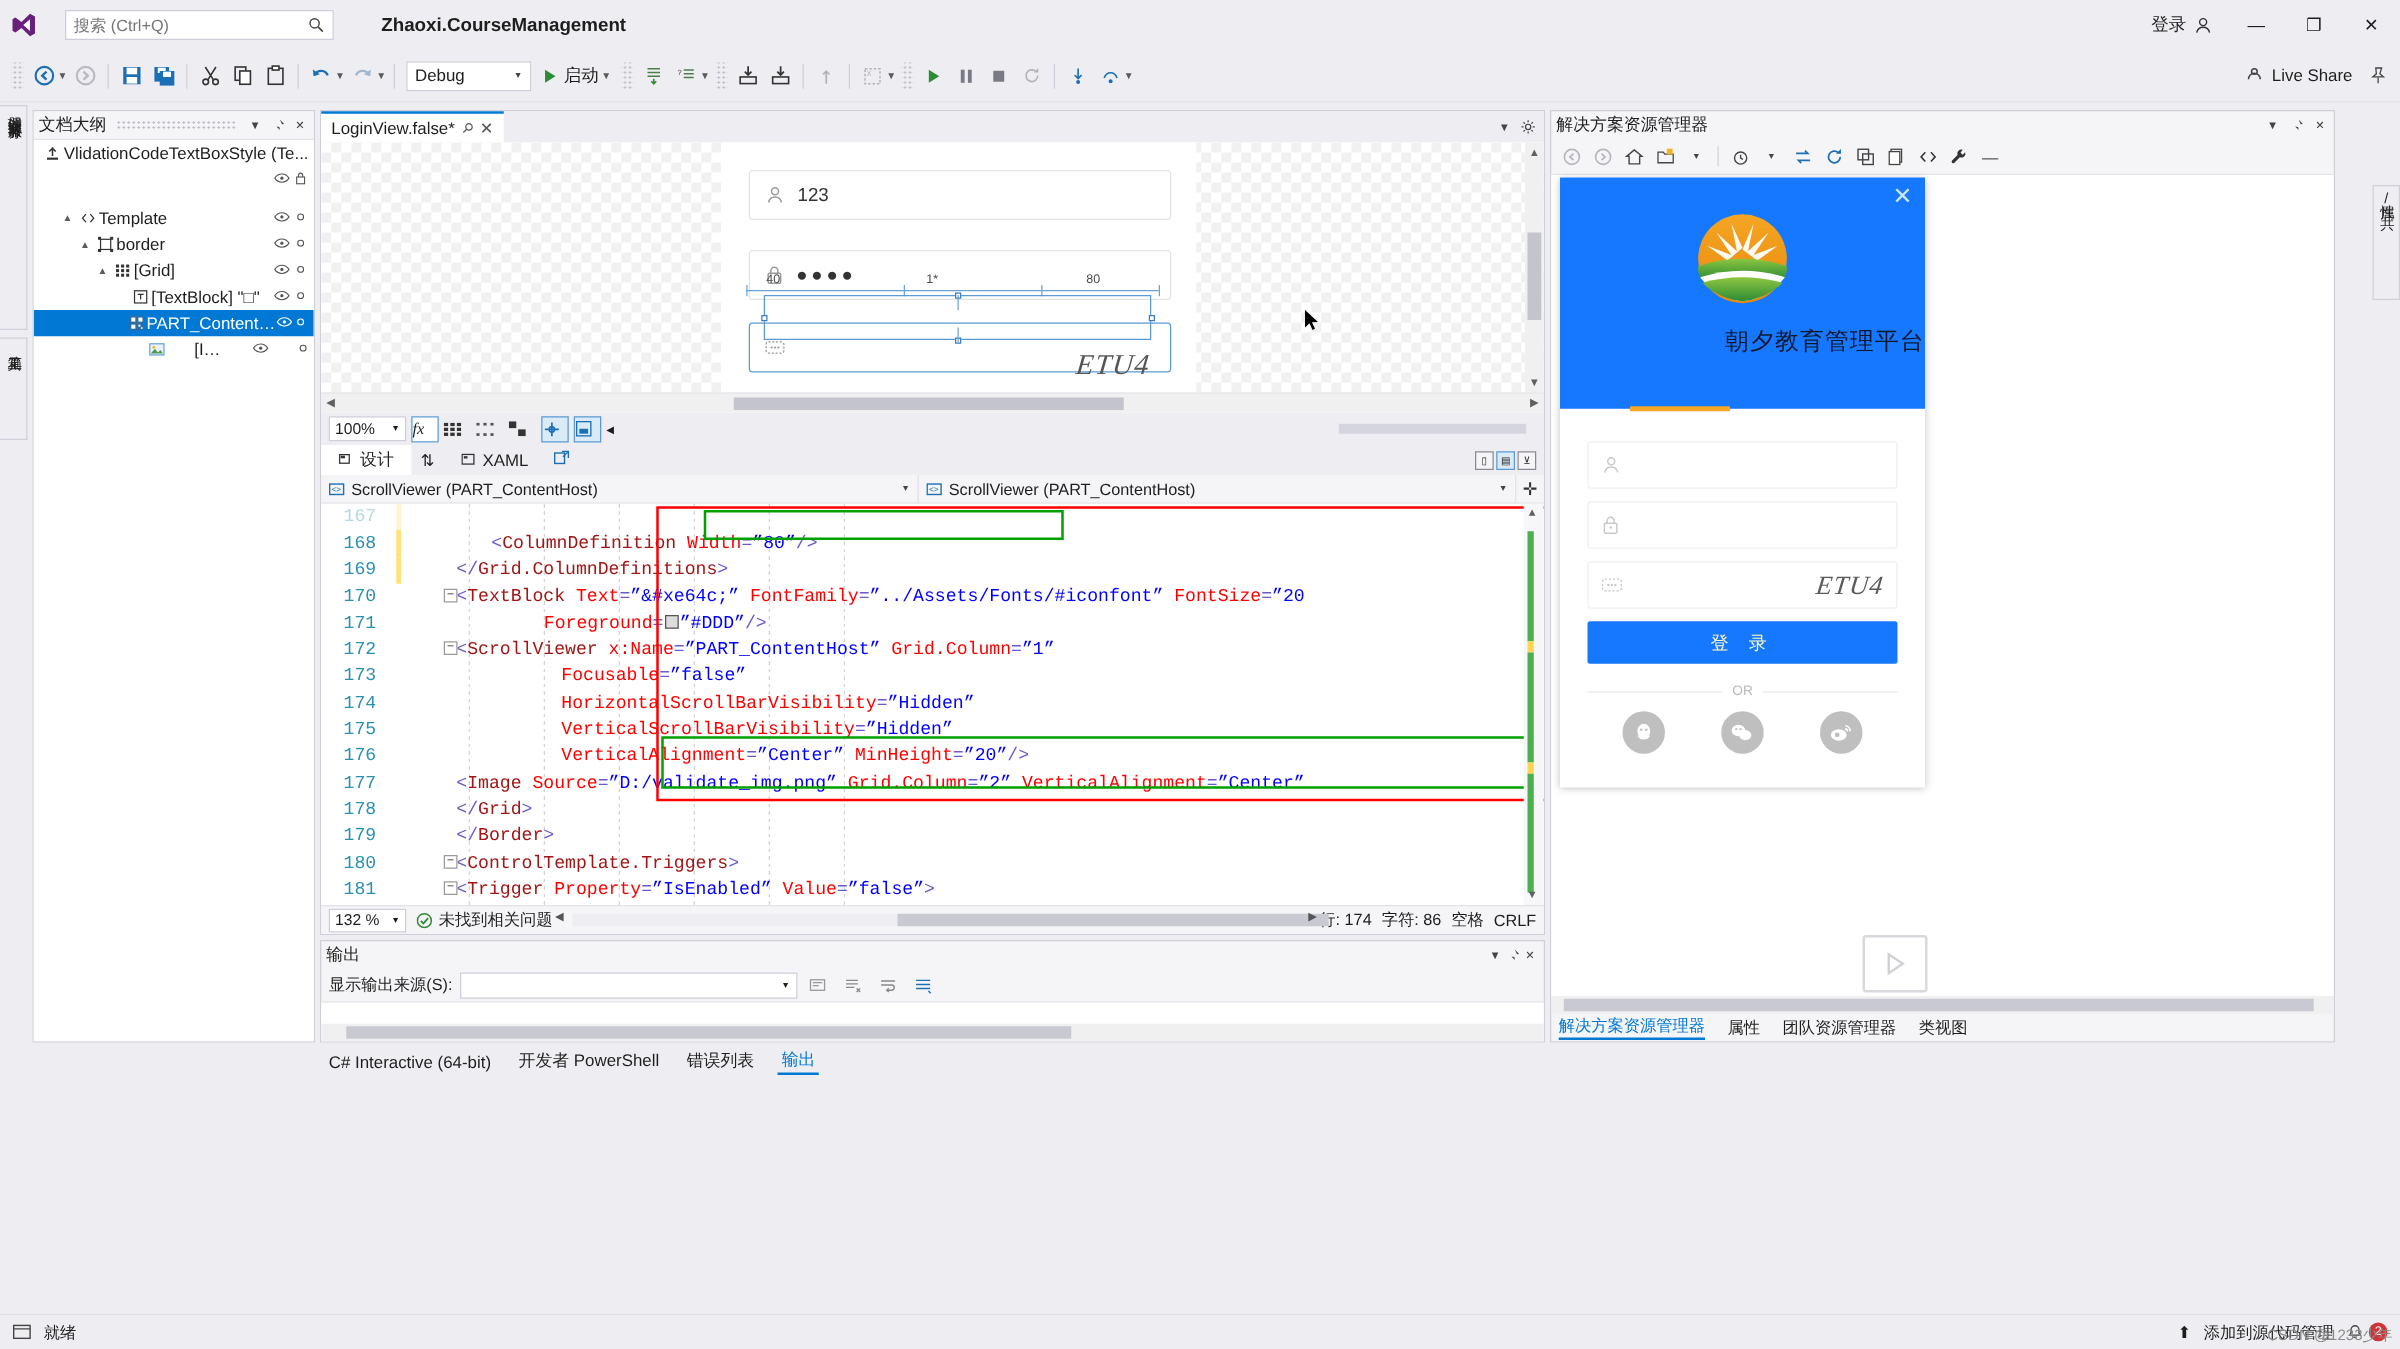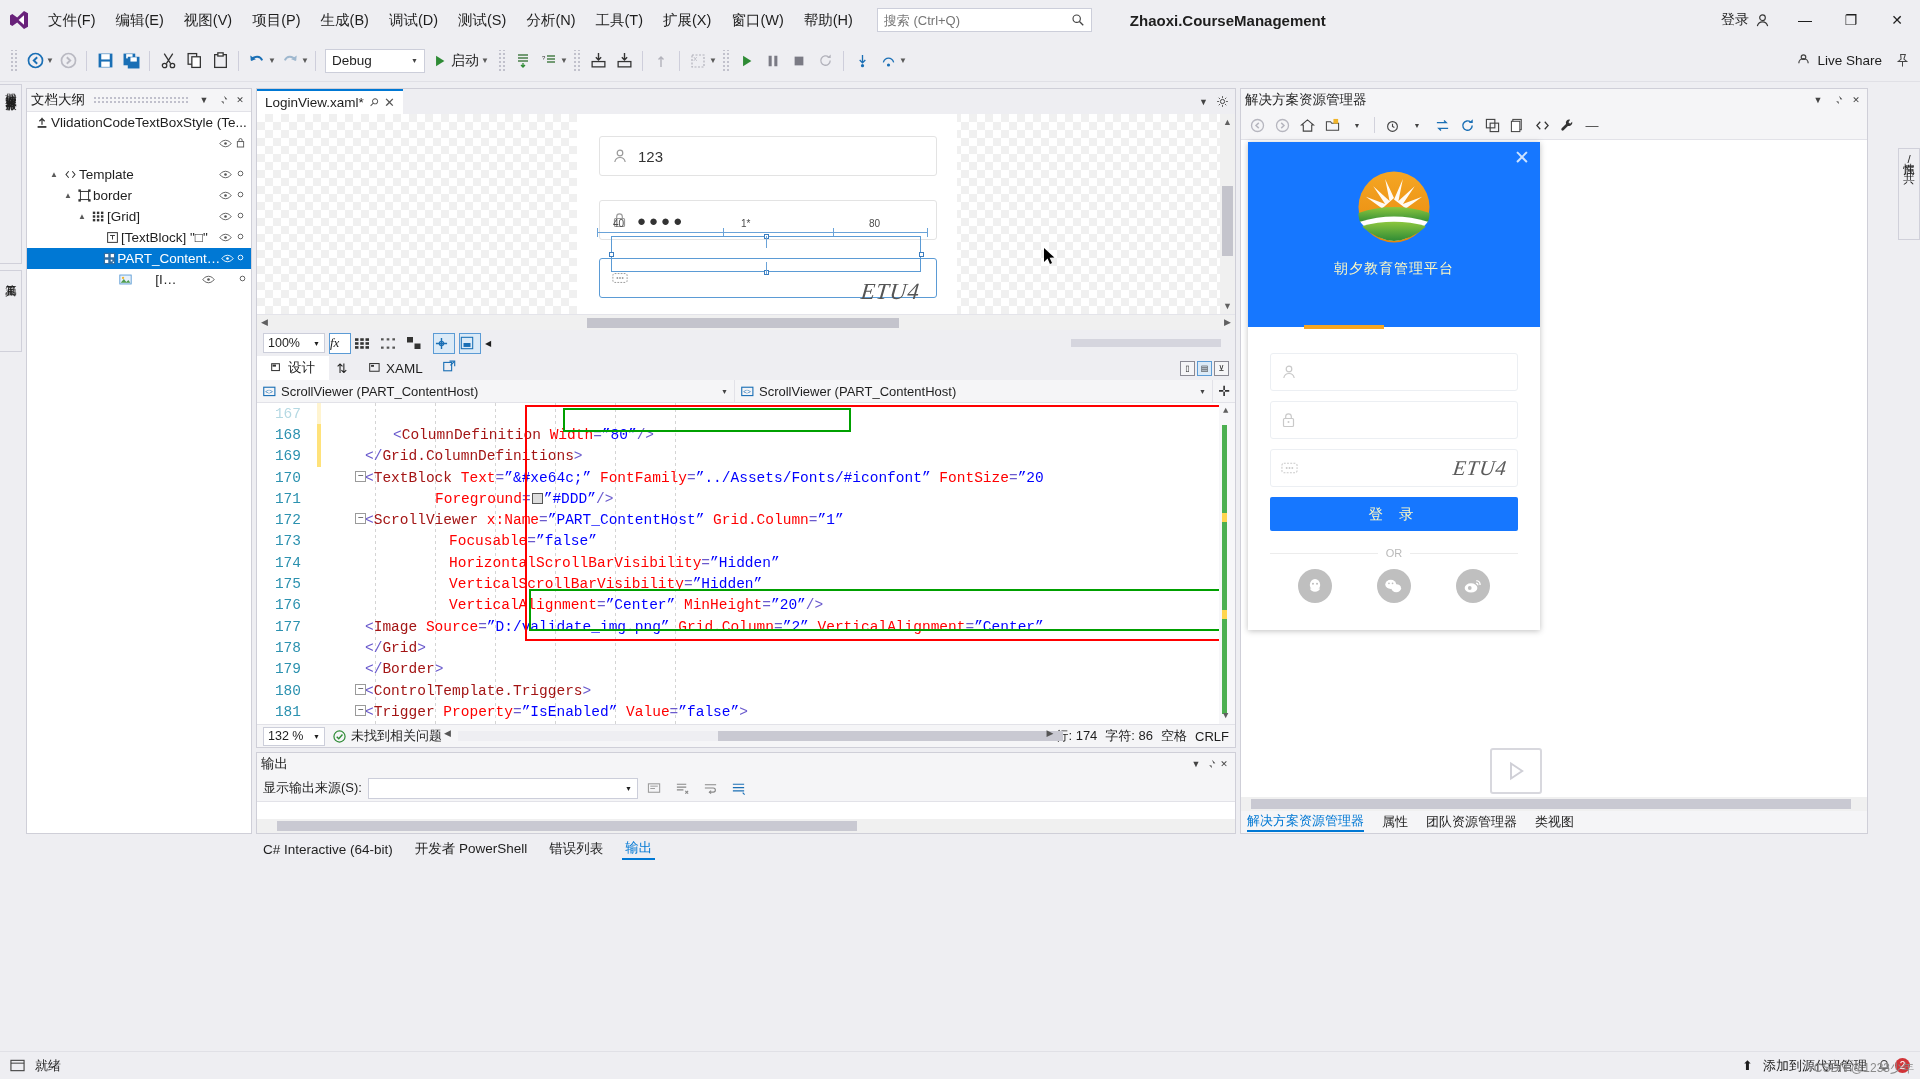--- a/index.html
+++ b/index.html
@@ -268,22 +268,22 @@
     position:absolute; left:1248px; top:142px; width:292px; height:488px;
     background:#fff; box-shadow:0 1px 6px rgba(0,0,0,.25);
   }
   .login-top { height:185px; background:#1677ff; position:relative; }
   .login-close { position:absolute; right:10px; top:6px; font-size:19px; color:#cfe4ff; line-height:1;}
   .logo-circle {
     position:absolute; left:50%; top:28px; transform:translateX(-50%);
     width:74px; height:74px; border-radius:50%; overflow:hidden;
   }
   .login-title {
-    position:absolute; left:0; right:0; top:118px; text-align:center; color:#fef9c3;
-    font-size:14px; letter-spacing:1px;
+    position:absolute; left:0; right:0; top:118px; text-align:right; color:#0f172a;
+    font-size:19px; letter-spacing:1px;
   }
   .login-accent { position:absolute; left:56px; top:183px; width:80px; height:4px; background:#f5a623; }
   .login-body { padding:26px 22px 0 22px; }
   .lfield {
     height:38px; border:1px solid #eceff3; border-radius:3px; display:flex; align-items:center;
     padding:0 10px; margin-bottom:10px; gap:8px; background:#fff;
   }
   .lfield .cap { margin-left:auto; font-family:"Liberation Serif", serif; font-style:italic;
      font-size:21px; color:#5b5b5b; transform:skewX(-7deg); letter-spacing:1px;}
   .login-btn {
@@ -327,34 +327,20 @@
 <body>
 
 <div class="app">
 
   <div class="titlebar">
     <div class="vs-logo">
       <svg viewBox="0 0 20 20">
           <path d="M15 1 19 3.2v13.6L15 19 8.2 12.4 3.3 16 1 14.6V5.4L3.3 4l4.9 3.6L15 1z" fill="#68217a"></path>
           <path d="M15 5.3v9.4L9.6 10 15 5.3z" fill="#fff"></path>
         </svg>
-    </div>
-    <div class="menu">
-      <div class="menu-item">文件(F)</div>
-      <div class="menu-item">编辑(E)</div>
-      <div class="menu-item">视图(V)</div>
-      <div class="menu-item">项目(P)</div>
-      <div class="menu-item">生成(B)</div>
-      <div class="menu-item">调试(D)</div>
-      <div class="menu-item">测试(S)</div>
-      <div class="menu-item">分析(N)</div>
-      <div class="menu-item">工具(T)</div>
-      <div class="menu-item">扩展(X)</div>
-      <div class="menu-item">窗口(W)</div>
-      <div class="menu-item">帮助(H)</div>
     </div>
     <div class="search-box">
       <input placeholder="搜索 (Ctrl+Q)" style="">
       <svg class="search-mag" viewBox="0 0 16 16">
           <circle cx="6.5" cy="6.5" r="4.2" fill="none" stroke="#444" stroke-width="1.3"></circle>
           <line x1="9.7" y1="9.7" x2="14" y2="14" stroke="#444" stroke-width="1.5"></line>
         </svg>
     </div>
     <div class="proj-name">Zhaoxi.CourseManagement</div>
     <div class="title-right">
@@ -705,21 +691,21 @@
                 <circle cx="5" cy="6" r="2.6" fill="none" stroke="currentColor" stroke-width="1"></circle>
               </svg></span>
           </div>
         </div>
     </div>
   </div>
 
   <div class="editor-dock">
     <div class="tabstrip">
       <div class="doc-tab">
-        <span>LoginView.xaml*</span>
+        <span>LoginView.false*</span>
         <span class="pin">⚲</span>
         <span class="x">✕</span>
       </div>
       <div class="tabstrip-right">
         <span>▼</span>
         <svg width="13" height="13" viewBox="0 0 16 16">
             <circle cx="8" cy="8" r="2.6" fill="none" stroke="#444" stroke-width="1.2"></circle>
             <path d="M8 1.5v2M8 12.5v2M1.5 8h2M12.5 8h2M3.4 3.4l1.4 1.4M11.2 11.2l1.4 1.4M12.6 3.4l-1.4 1.4M4.8 11.2l-1.4 1.4" stroke="#444" stroke-width="1.2"></path>
           </svg>
       </div>

